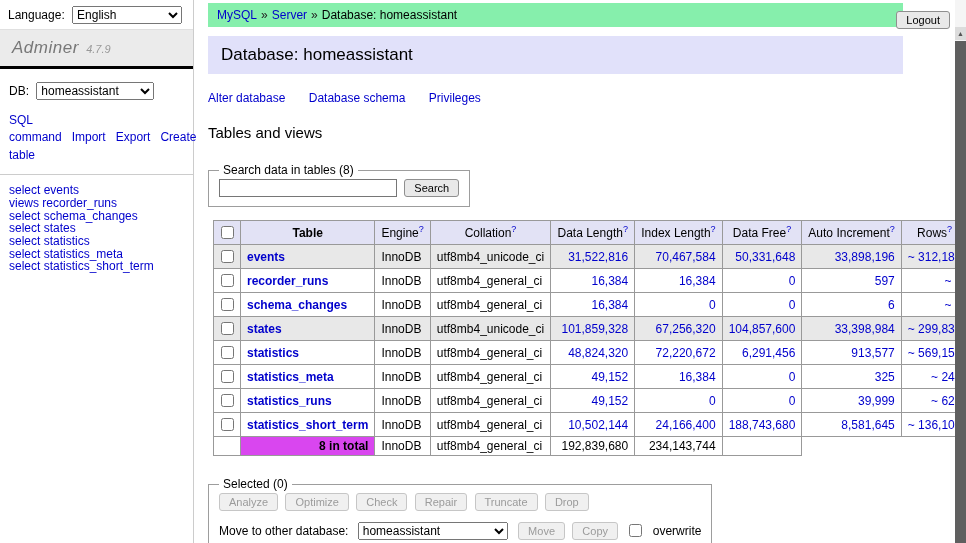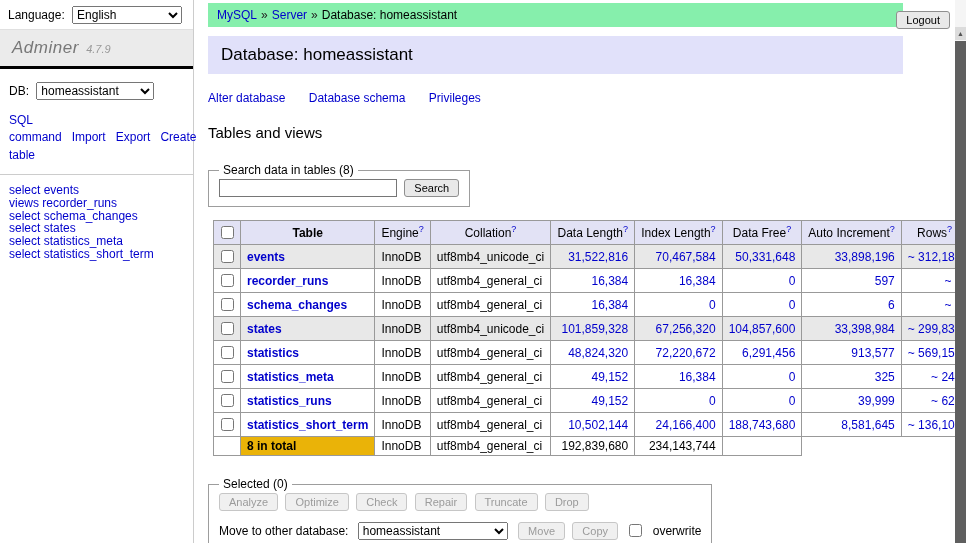--- a/index.html
+++ b/index.html
@@ -55,21 +55,21 @@
   table.tables { border-collapse: collapse; margin: 13px 0 0 18px; font-size: 12px; }
   .tables th, .tables td { border: 1px solid #999; padding: 2px 6px; white-space: nowrap; height: 15px; }
   .tables thead th, .tables thead td { background: #e2e2f5; font-weight: normal; text-align: center; }
   .tables thead th.col-table { font-weight: bold; }
   sup.help { font-size: 9px; line-height: 0; }
   .tables .chk { text-align: center; padding: 2px 3px; }
   .tables td.name, .tables th.name { text-align: left; }
   .tables .name a { font-weight: bold; }
   .tables .num { text-align: right; }
   .tables tr.shaded td, .tables tr.shaded th { background: #e8e8e8; }
-  .tables tr.totals th.tl { text-align: left; font-weight: bold; background: #eab308; }
+  .tables tr.totals th.tl { text-align: right; font-weight: bold; background: #d946ef; }
   .col-table { min-width: 114px; } .col-engine { min-width: 44px; } .col-coll { min-width: 120px; }
   .col-dlen { min-width: 84px; } .col-ilen { min-width: 82px; } .col-dfree { min-width: 70px; }
   .col-ai { min-width: 90px; } .col-rows { min-width: 58px; }
 
   .selected-fs { margin: 21px 0 0 13px; padding-bottom: 11px; }
   .selected-fs .btn-row button { margin-right: 4px; }
   .selected-fs .move-row { margin-top: 10px; white-space: nowrap; }
   .selected-fs .move-row select { width: 150px; font-size: 12px; margin: 0 7px 0 6px; }
   .selected-fs .move-row button { margin-right: 4px; }
   .selected-fs .move-row label { margin-left: 4px; }
@@ -107,20 +107,21 @@
     <a>SQL command</a><a>Import</a><a>Export</a><a>Create table</a>
   </div>
 
   <hr>
 
   <div class="tbl-links">
     <a>select events</a>
     <a>views recorder_runs</a>
     <a>select schema_changes</a>
     <a>select states</a>
+    <a>select statistics</a>
     <a>select statistics_meta</a>
     <a>select statistics_short_term</a>
   </div>
 </div>
 
 <div class="main">
 
   <div class="topbar">
     <div class="breadcrumb">
       <a>MySQL</a><span class="sep">»</span><a>Server</a><span class="sep">»</span><span>Database: homeassistant</span>

